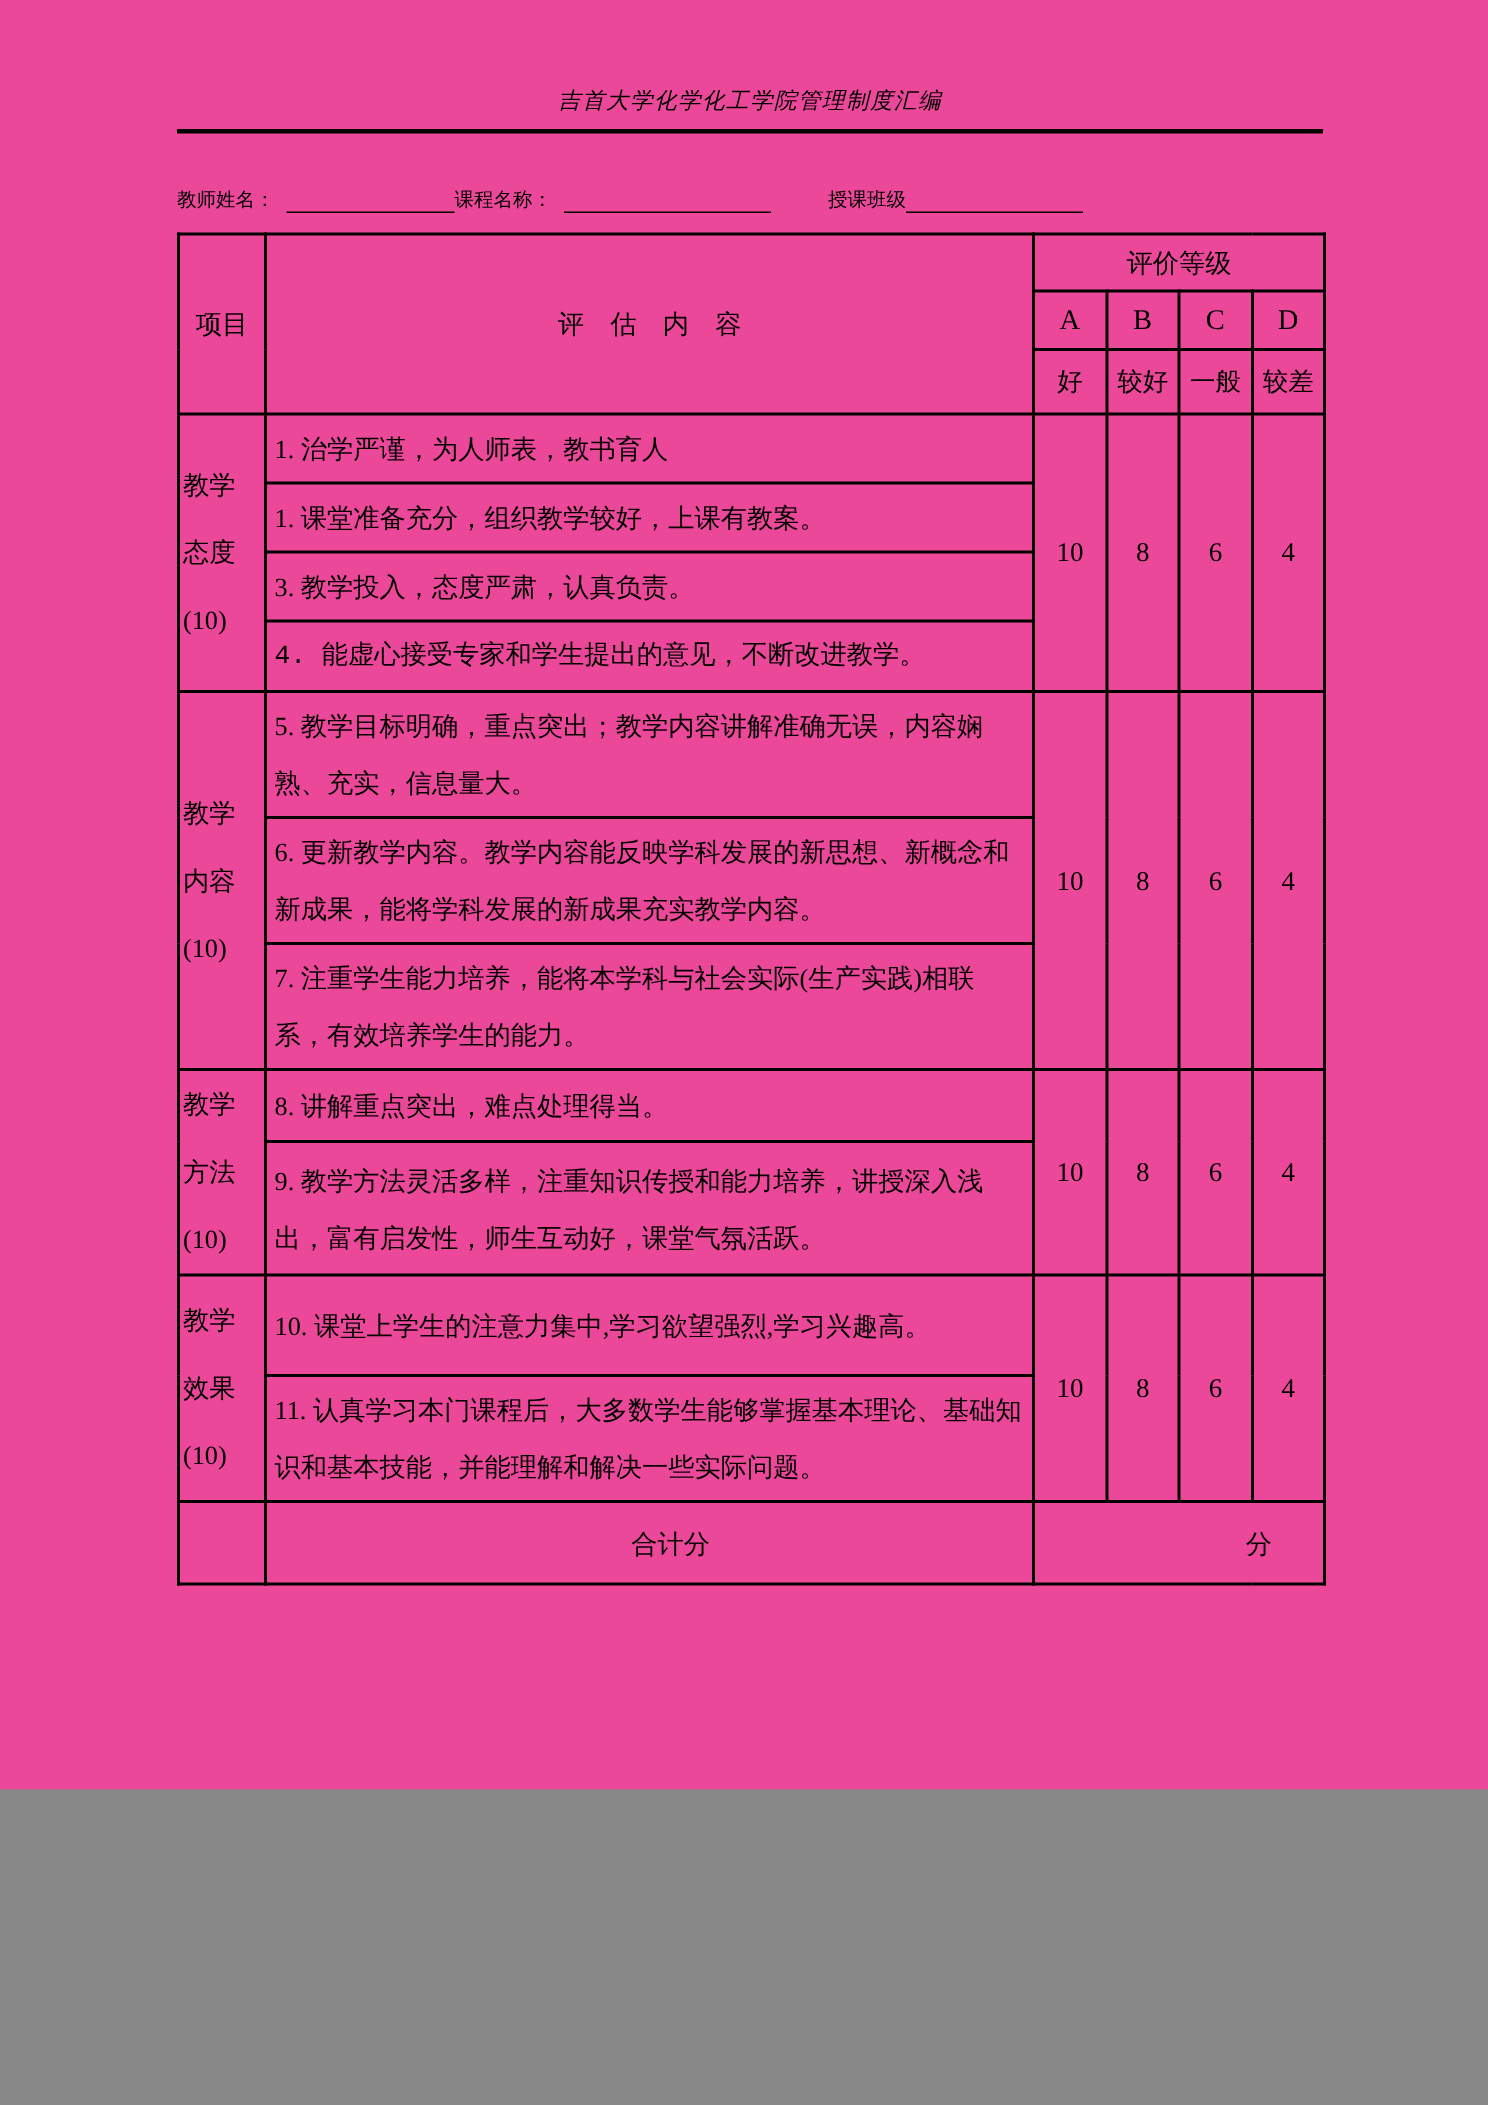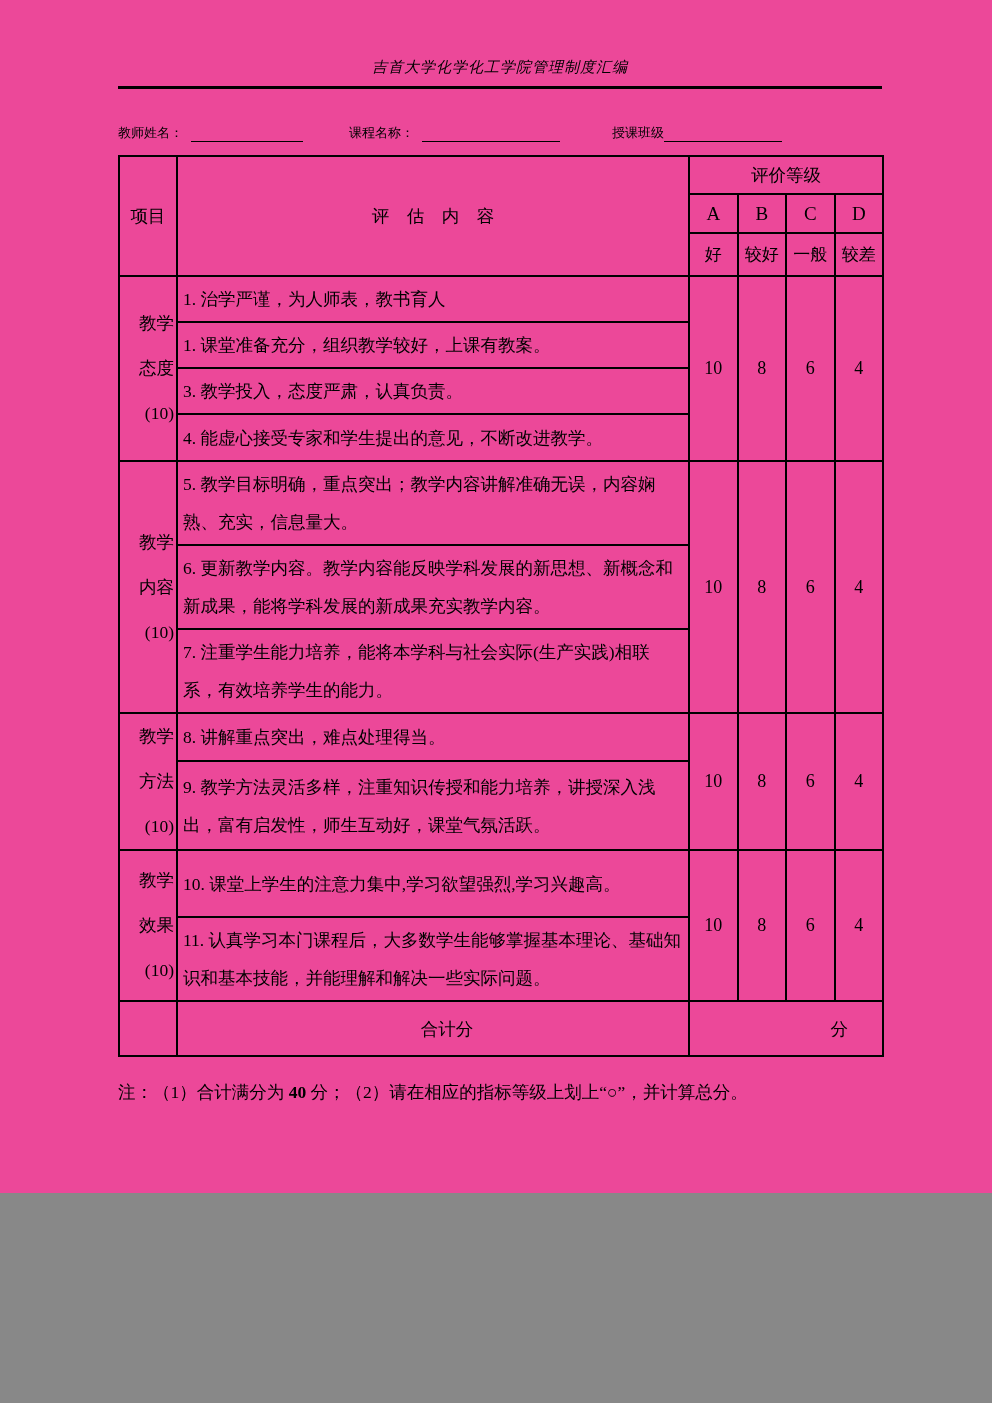--- a/index.html
+++ b/index.html
@@ -40,50 +40,50 @@
     display: flex;
     align-items: flex-end;
     font-size: 13px;
     height: 26px;
   }
   .field { display: flex; align-items: flex-end; white-space: nowrap; }
   .field-line { display: inline-block; border-bottom: 1.5px solid #000; height: 22px; }
   .fl-1 { width: 112px; margin-left: 8px; }
   .fl-2 { width: 138px; margin-left: 8px; }
   .fl-3 { width: 118px; margin-left: 0; }
-  .field-2 { margin-left: 46px; }
-  .field-3 { margin-left: 52px; }
+  .field-2 { }
+  .field-3 { margin-left: 38px; }
 
   table.eval {
     margin-top: 13px;
     border-collapse: collapse;
     table-layout: fixed;
     width: 764px;
     font-size: 17.5px;
   }
   table.eval td, table.eval th {
     border: 2px solid #000;
     font-weight: normal;
     vertical-align: middle;
     overflow: hidden;
   }
   col.c-item { width: 58px; }
   col.c-content { width: 512px; }
   col.c-grade { width: 48.5px; }
 
   tr.h38 { height: 38px; } tr.h39 { height: 39px; } tr.h43 { height: 43px; }
-  tr.h46 { height: 46px; } tr.h47 { height: 47px; }
+  tr.h46 { height: 46px; } tr.h47 { height: 47px; font-family: Liberation Mono, monospace; }
   tr.h81 { height: 81px; } tr.h79 { height: 79px; } tr.h82 { height: 82px; }
   tr.h71 { height: 71px; } tr.h67 { height: 67px; } tr.h80 { height: 80px; }
   tr.h55 { height: 55px; }
 
   .cell-center { text-align: center; border-radius: 11px; }
   .grade-letter { text-align: center; font-size: 19px; }
   .grade-word { text-align: center; font-size: 17px; padding: 0; }
-  .section-label { text-align: right; line-height: 45px; padding: 0 2px; }
+  .section-label { text-align: left; line-height: 45px; padding: 0 2px; }
   .section-label span { display: block; }
   .item-cell { text-align: left; padding: 3px 4px 3px 5px; line-height: 38px; }
   .score-cell { text-align: center; font-size: 18px; }
   .total-label-cell { text-align: center; padding-left: 28px; }
   .total-score-cell { text-align: right; padding-right: 34px; }
 
   .note {
     margin-top: 22px;
     font-size: 17.5px;
     line-height: 26px;
@@ -225,18 +225,15 @@
         </tr>
 
       <tr class="h55">
         <td></td>
         <td class="total-label-cell">合计分</td>
         <td colspan="4" class="total-score-cell">分</td>
       </tr>
     </tbody>
   </table>
 
-  <div class="note">
-    <span>注：（1）合计满分为 </span><span class="num-bold">40</span><span> 分；（2）请在相应的指标等级上划上“○”，并计算总分。</span>
-  </div>
 
 
 </div>
 
 </body></html>

